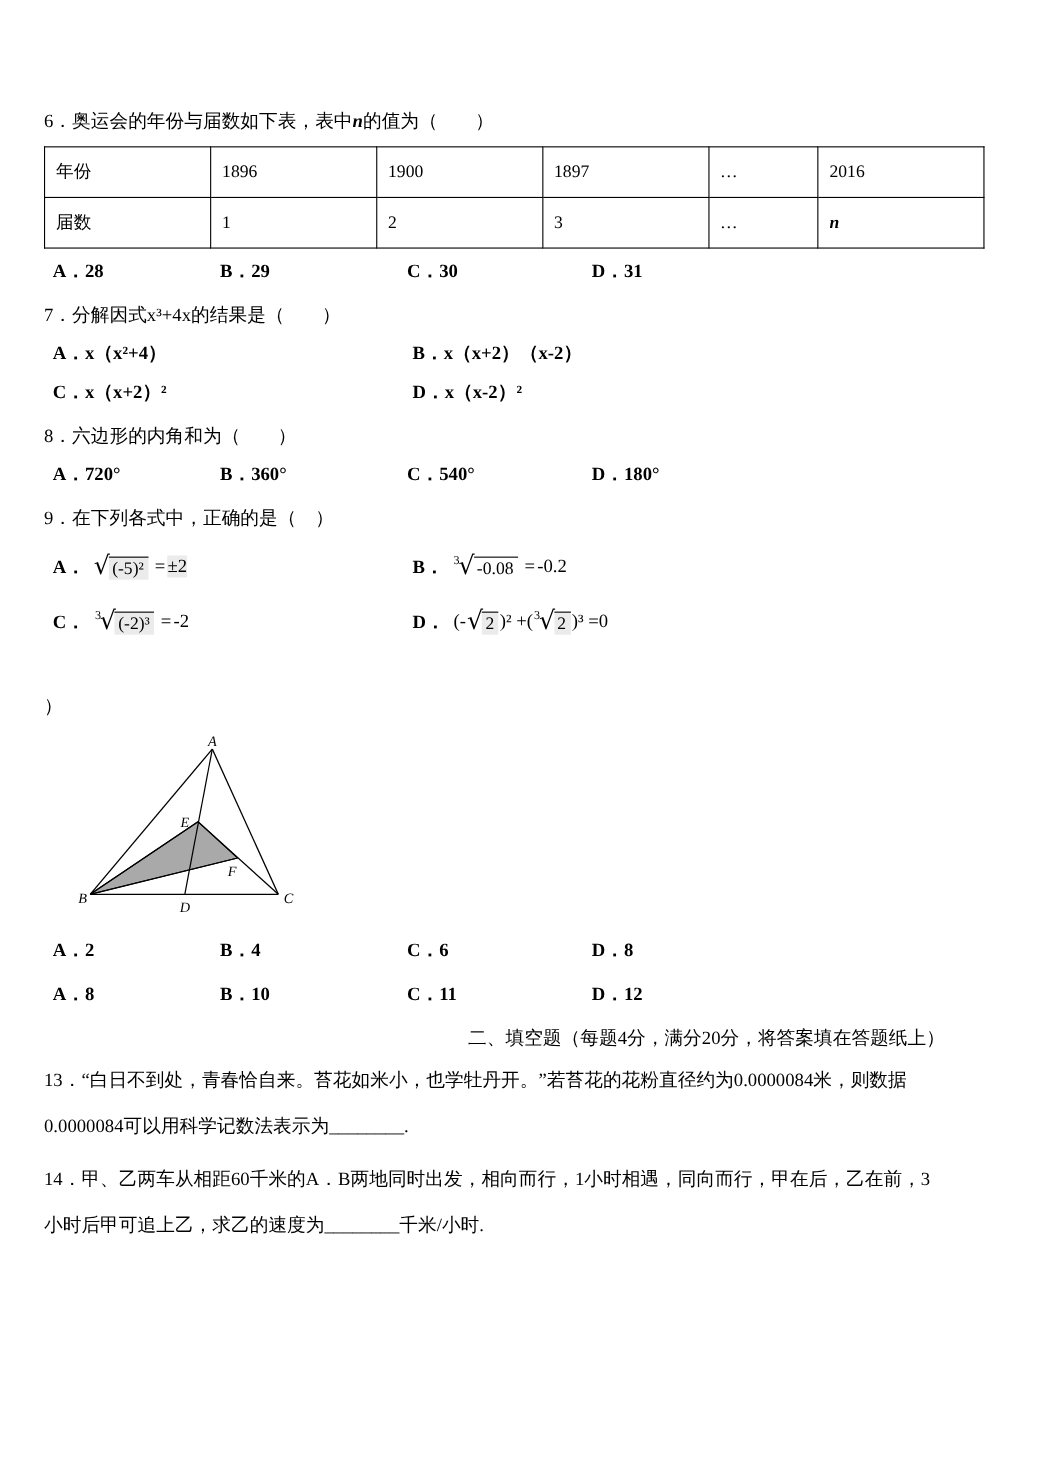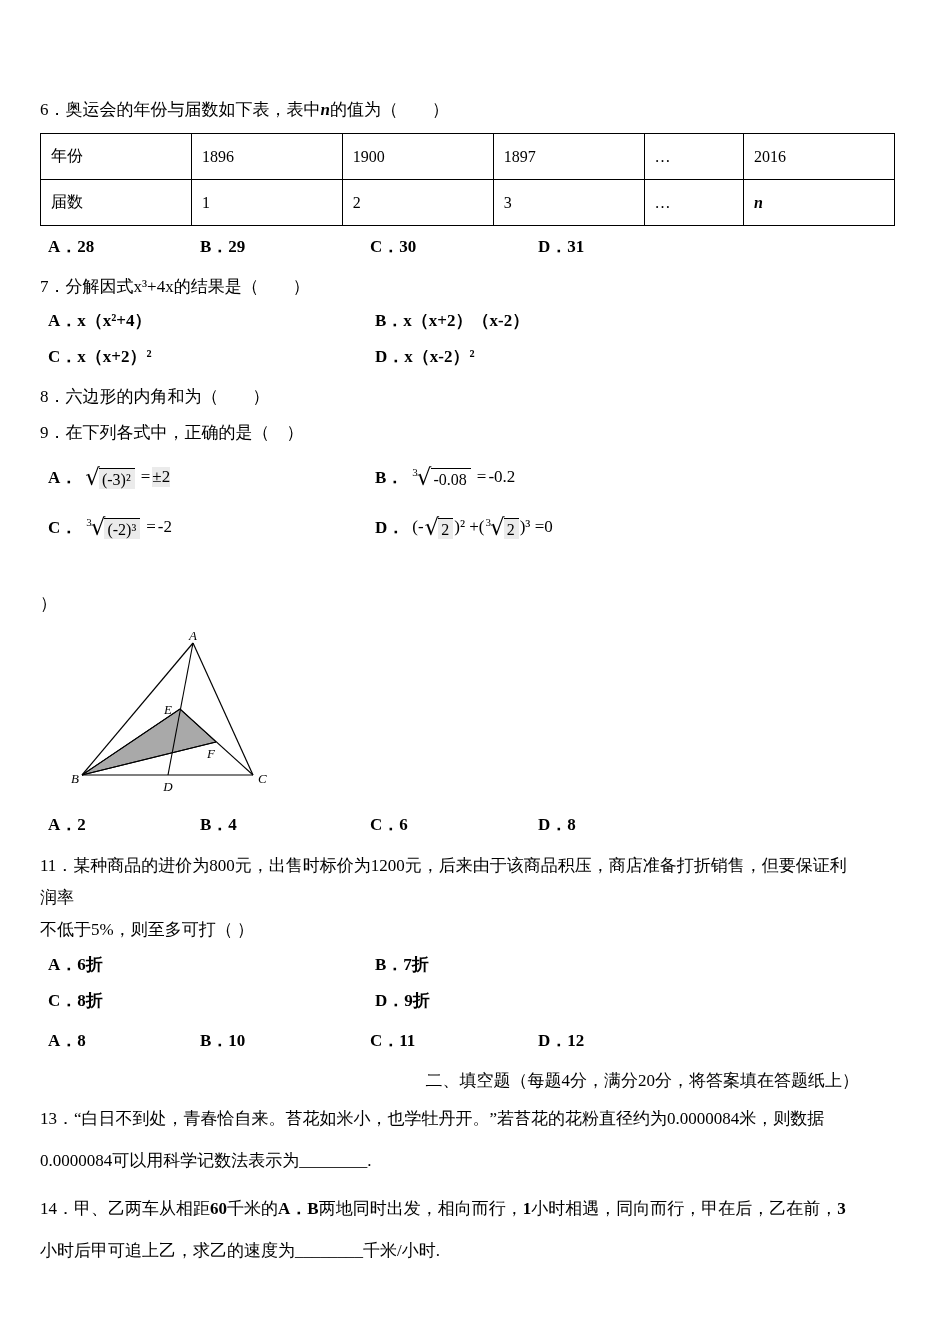--- a/index.html
+++ b/index.html
@@ -11,21 +11,21 @@
   }
   .q{font-size:17px;line-height:30px;margin:0;}
   .q2{line-height:32px;}
   .fill{line-height:42px;margin-bottom:6px;}
   .opts{display:grid;padding-left:8px;font-weight:bold;font-size:17px;line-height:30px;margin:4px 0 10px;}
   .g4{grid-template-columns:152px 170px 168px auto;}
   .g2{grid-template-columns:327px auto;row-gap:6px;}
   .qtable{border-collapse:collapse;width:855px;margin:8px 0 6px;}
   .qtable td{border:1px solid #000;height:45px;padding:0 4px 0 10px;font-size:16px;vertical-align:middle;}
   .nvar{font-style:italic;font-weight:bold;}
-  .b{font-weight:bold;}
+  .b{font-weight:normal;}
   .exprrow{display:grid;grid-template-columns:327px auto;padding-left:8px;margin:8px 0;}
   .expr{display:inline-flex;align-items:center;font-size:17px;height:42px;font-weight:normal;}
   .expr .lbl{font-weight:bold;margin-right:8px;}
   .root{display:inline-flex;align-items:flex-start;margin:0 1px;white-space:nowrap;}
   .r-idx{font-size:11px;line-height:11px;margin:0 -1px 0 0;position:relative;top:1px;font-style:normal;}
   .r-sign{font-size:23px;line-height:23px;font-family:"DejaVu Sans",sans-serif;}
   .r-under{border-top:1.5px solid #000;margin-left:-1px;margin-top:2px;padding:1px 4px 0 3px;font-size:16px;line-height:19px;}
   .shade{background:#ebebeb;}
   .eq{margin:0 2px 0 5px;}
   .figwrap{margin:10px 0 6px 28px;}
@@ -73,32 +73,38 @@
     <div class="opts g2">
       <span>A．x（x²+4）</span>
       <span>B．x（x+2）（x-2）</span>
       <span>C．x（x+2）²</span>
       <span>D．x（x-2）²</span>
     </div>
   </section>
 
   <section>
     <p class="q">8．六边形的内角和为（　　）</p>
+    <div class="opts g4">
+      <span>A．720°</span>
+      <span>B．360°</span>
+      <span>C．540°</span>
+      <span>D．180°</span>
+    </div>
   </section>
 
   <section>
     <p class="q">9．在下列各式中，正确的是（　）</p>
 
     <div class="exprrow">
       <span class="expr">
         <span class="lbl">A．</span>
         <span class="root">
           <sup class="r-idx"></sup>
             <span class="r-sign">√</span>
-            <span class="r-under shade">(-3)²</span>
+            <span class="r-under shade">(-5)²</span>
         </span>
         <span class="eq">=</span>
         <span class="shade">±2</span>
       </span>
       <span class="expr">
         <span class="lbl">B．</span>
         <span class="root">
           <sup class="r-idx">3</sup>
             <span class="r-sign">√</span>
             <span class="r-under">-0.08</span>
@@ -158,29 +164,20 @@
       </svg>
     </div>
     <div class="opts g4">
       <span>A．2</span>
       <span>B．4</span>
       <span>C．6</span>
       <span>D．8</span>
     </div>
   </section>
 
-  <section>
-    <p class="q q2"><span>11．某种商品的进价为800元，出售时标价为1200元，后来由于该商品积压，商店准备打折销售，但要保证利润率</span><br><span>不低于5%，则至多可打（ ）</span></p>
-    <div class="opts g2">
-      <span>A．6折</span>
-      <span>B．7折</span>
-      <span>C．8折</span>
-      <span>D．9折</span>
-    </div>
-  </section>
 
   <section>
     <div class="opts g4">
       <span>A．8</span>
       <span>B．10</span>
       <span>C．11</span>
       <span>D．12</span>
     </div>
   </section>
 

